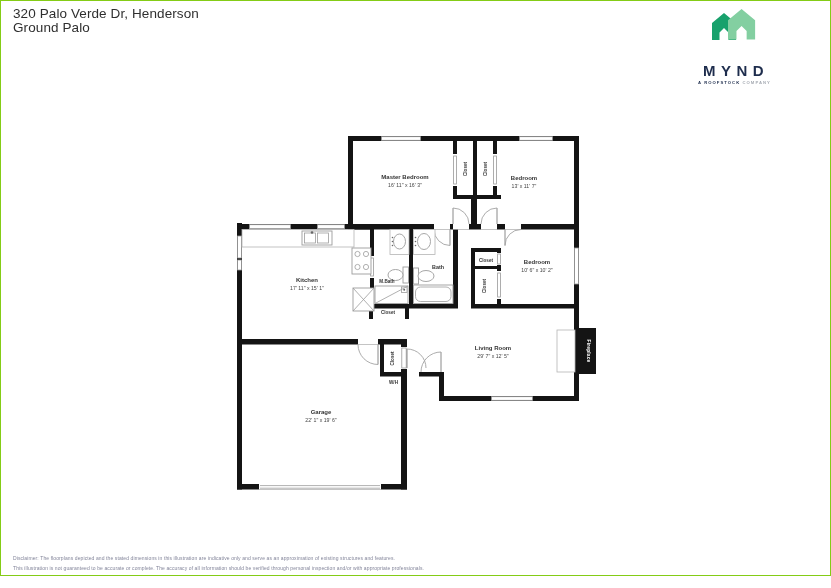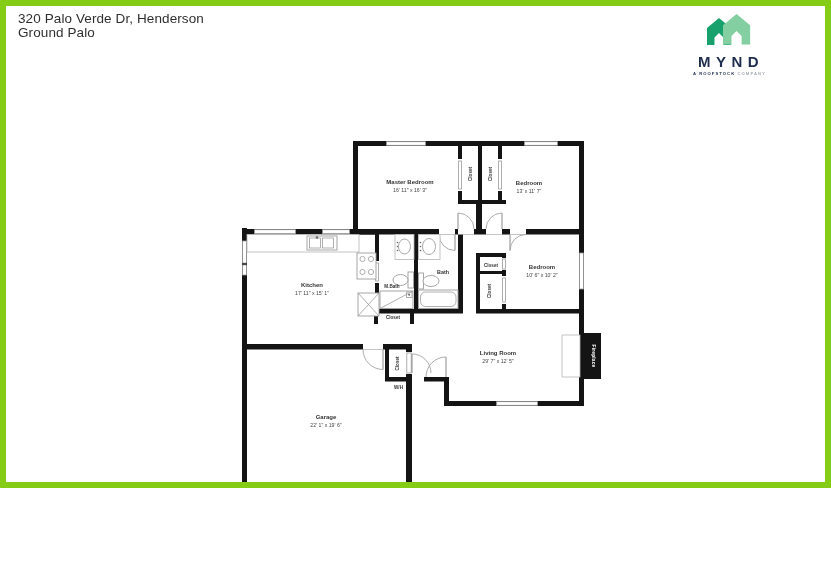--- a/index.html
+++ b/index.html
@@ -1,19 +1,19 @@
 <!DOCTYPE html>
 <html><head>
 <meta charset="utf-8">
 <style>
   html,body{margin:0;padding:0;background:#fff;}
-  #page{position:relative;width:831px;height:488px;background:#fff;border:6px solid #84cc16;box-sizing:border-box;overflow:hidden;font-family:"Liberation Sans",sans-serif;}
+  #page{position:relative;width:831px;height:576px;background:#fff;border:1px solid #84cc16;box-sizing:border-box;overflow:hidden;font-family:"Liberation Sans",sans-serif;}
   .hdr{position:absolute;left:12px;top:6px;color:#2f2f2f;font-size:13.5px;line-height:14px;letter-spacing:.1px;}
   .logo{position:absolute;right:60px;top:8px;width:72px;text-align:center;}
-  .logo .brand{font-size:15px;font-weight:700;color:#1e2d4d;letter-spacing:5.5px;margin-top:2px;margin-left:4px;}
+  .logo .brand{font-size:15px;font-weight:700;color:#1e2d4d;letter-spacing:5.5px;margin-top:16px;margin-left:4px;}
   .logo .tag{font-size:4.2px;letter-spacing:1.05px;margin-top:1px;white-space:nowrap;}
   .logo .tag .b{color:#1e2d4d;font-weight:700;}
   .logo .tag .m{color:#a6abb3;font-weight:600;}
   .disc{position:absolute;left:12px;top:553px;font-size:5px;line-height:9.5px;color:#83859a;letter-spacing:.1px;}
   svg text{font-family:"Liberation Sans",sans-serif;fill:#333;}
   .wall{fill:#141414;}
   .opening{fill:#ffffff;}
   .win{fill:#ffffff;stroke:#9a9a9a;stroke-width:.8;}
   .leaf{fill:#ffffff;stroke:#999;stroke-width:.8;}
   .arc{fill:none;stroke:#a3a3a3;stroke-width:.9;}

